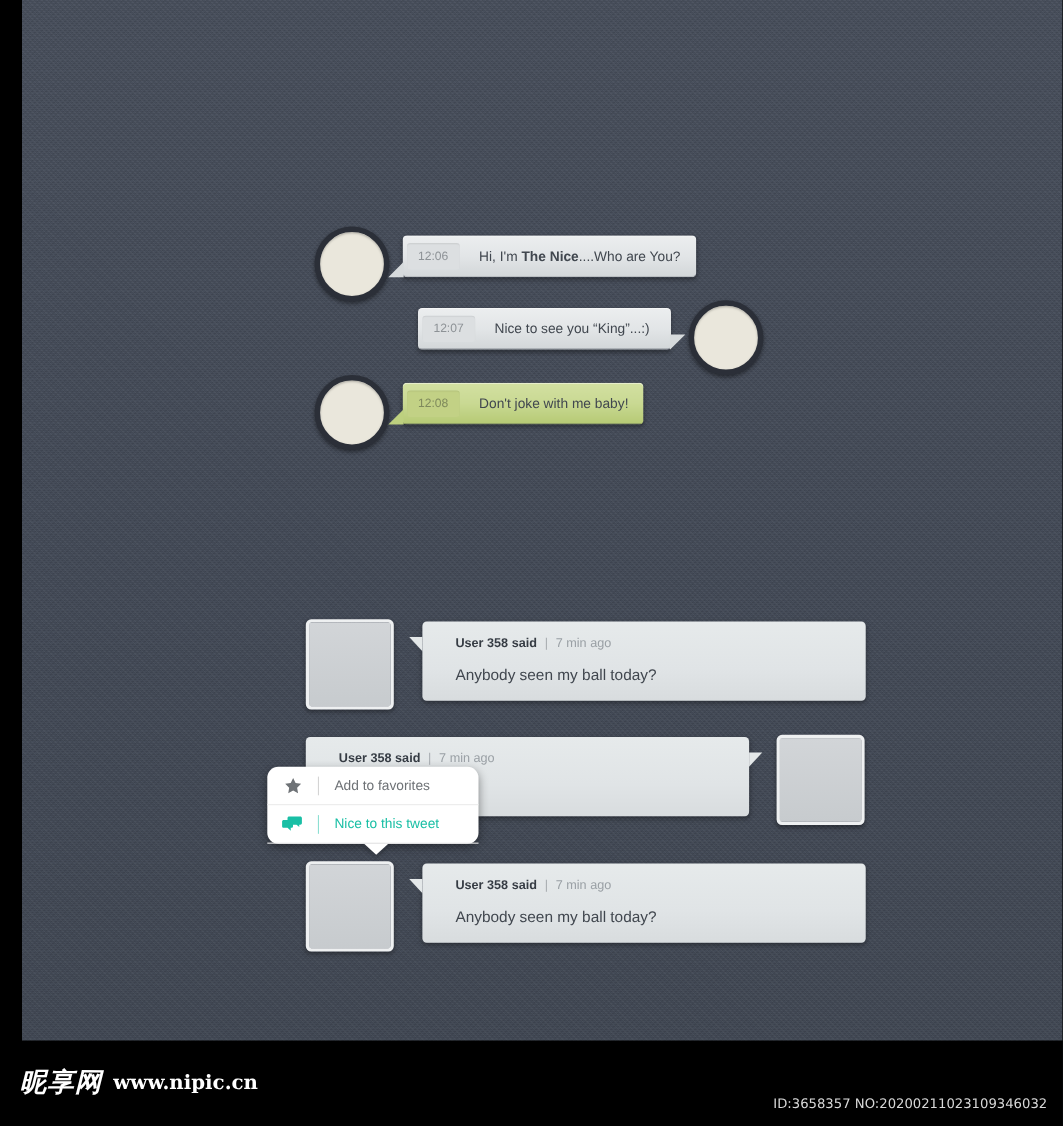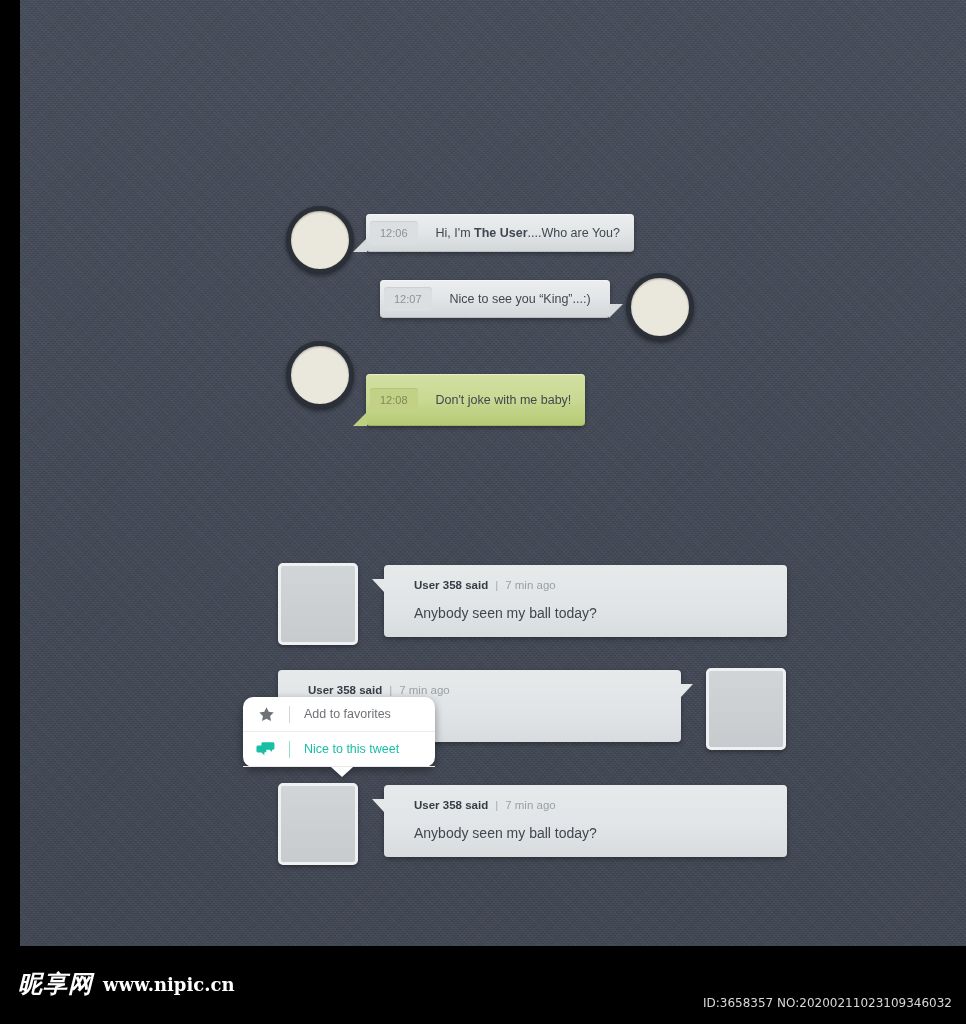--- a/index.html
+++ b/index.html
@@ -248,32 +248,32 @@
 <div id="screenshot">
 
   <div id="canvas">
 
     <div>
 
       <div class="avatar-circle" style="left:266px; top:206px; width:68px; height:68px;"></div>
       <div class="bubble gray" style="left:346px; top:214px; height:38px;">
         <span class="tail-left"></span>
         <span class="time">12:06</span>
-        <span class="msg"><span>Hi, I'm </span><b>The User</b><span>....Who are You?</span></span>
+        <span class="msg"><span>Hi, I'm </span><b>The Nice</b><span>....Who are You?</span></span>
       </div>
 
       <div class="avatar-circle" style="left:606px; top:273px; width:68px; height:68px;"></div>
       <div class="bubble gray" style="left:360px; top:280px; height:38px; width:230px;">
         <span class="tail-right"></span>
         <span class="time">12:07</span>
         <span class="msg">Nice to see you “King”...:)</span>
       </div>
 
       <div class="avatar-circle" style="left:266px; top:341px; width:68px; height:68px;"></div>
-      <div class="bubble green" style="left:346px; top:348px; height:52px;margin-top:26px;">
+      <div class="bubble green" style="left:346px; top:348px; height:38px;">
         <span class="tail-left"></span>
         <span class="time">12:08</span>
         <span class="msg">Don't joke with me baby!</span>
       </div>
     </div>
 
     <div>
 
       <div class="thumb" style="left:258px; top:563px;"></div>
       <div class="tweet" style="left:364px; top:565px; width:403px; height:72px;">

